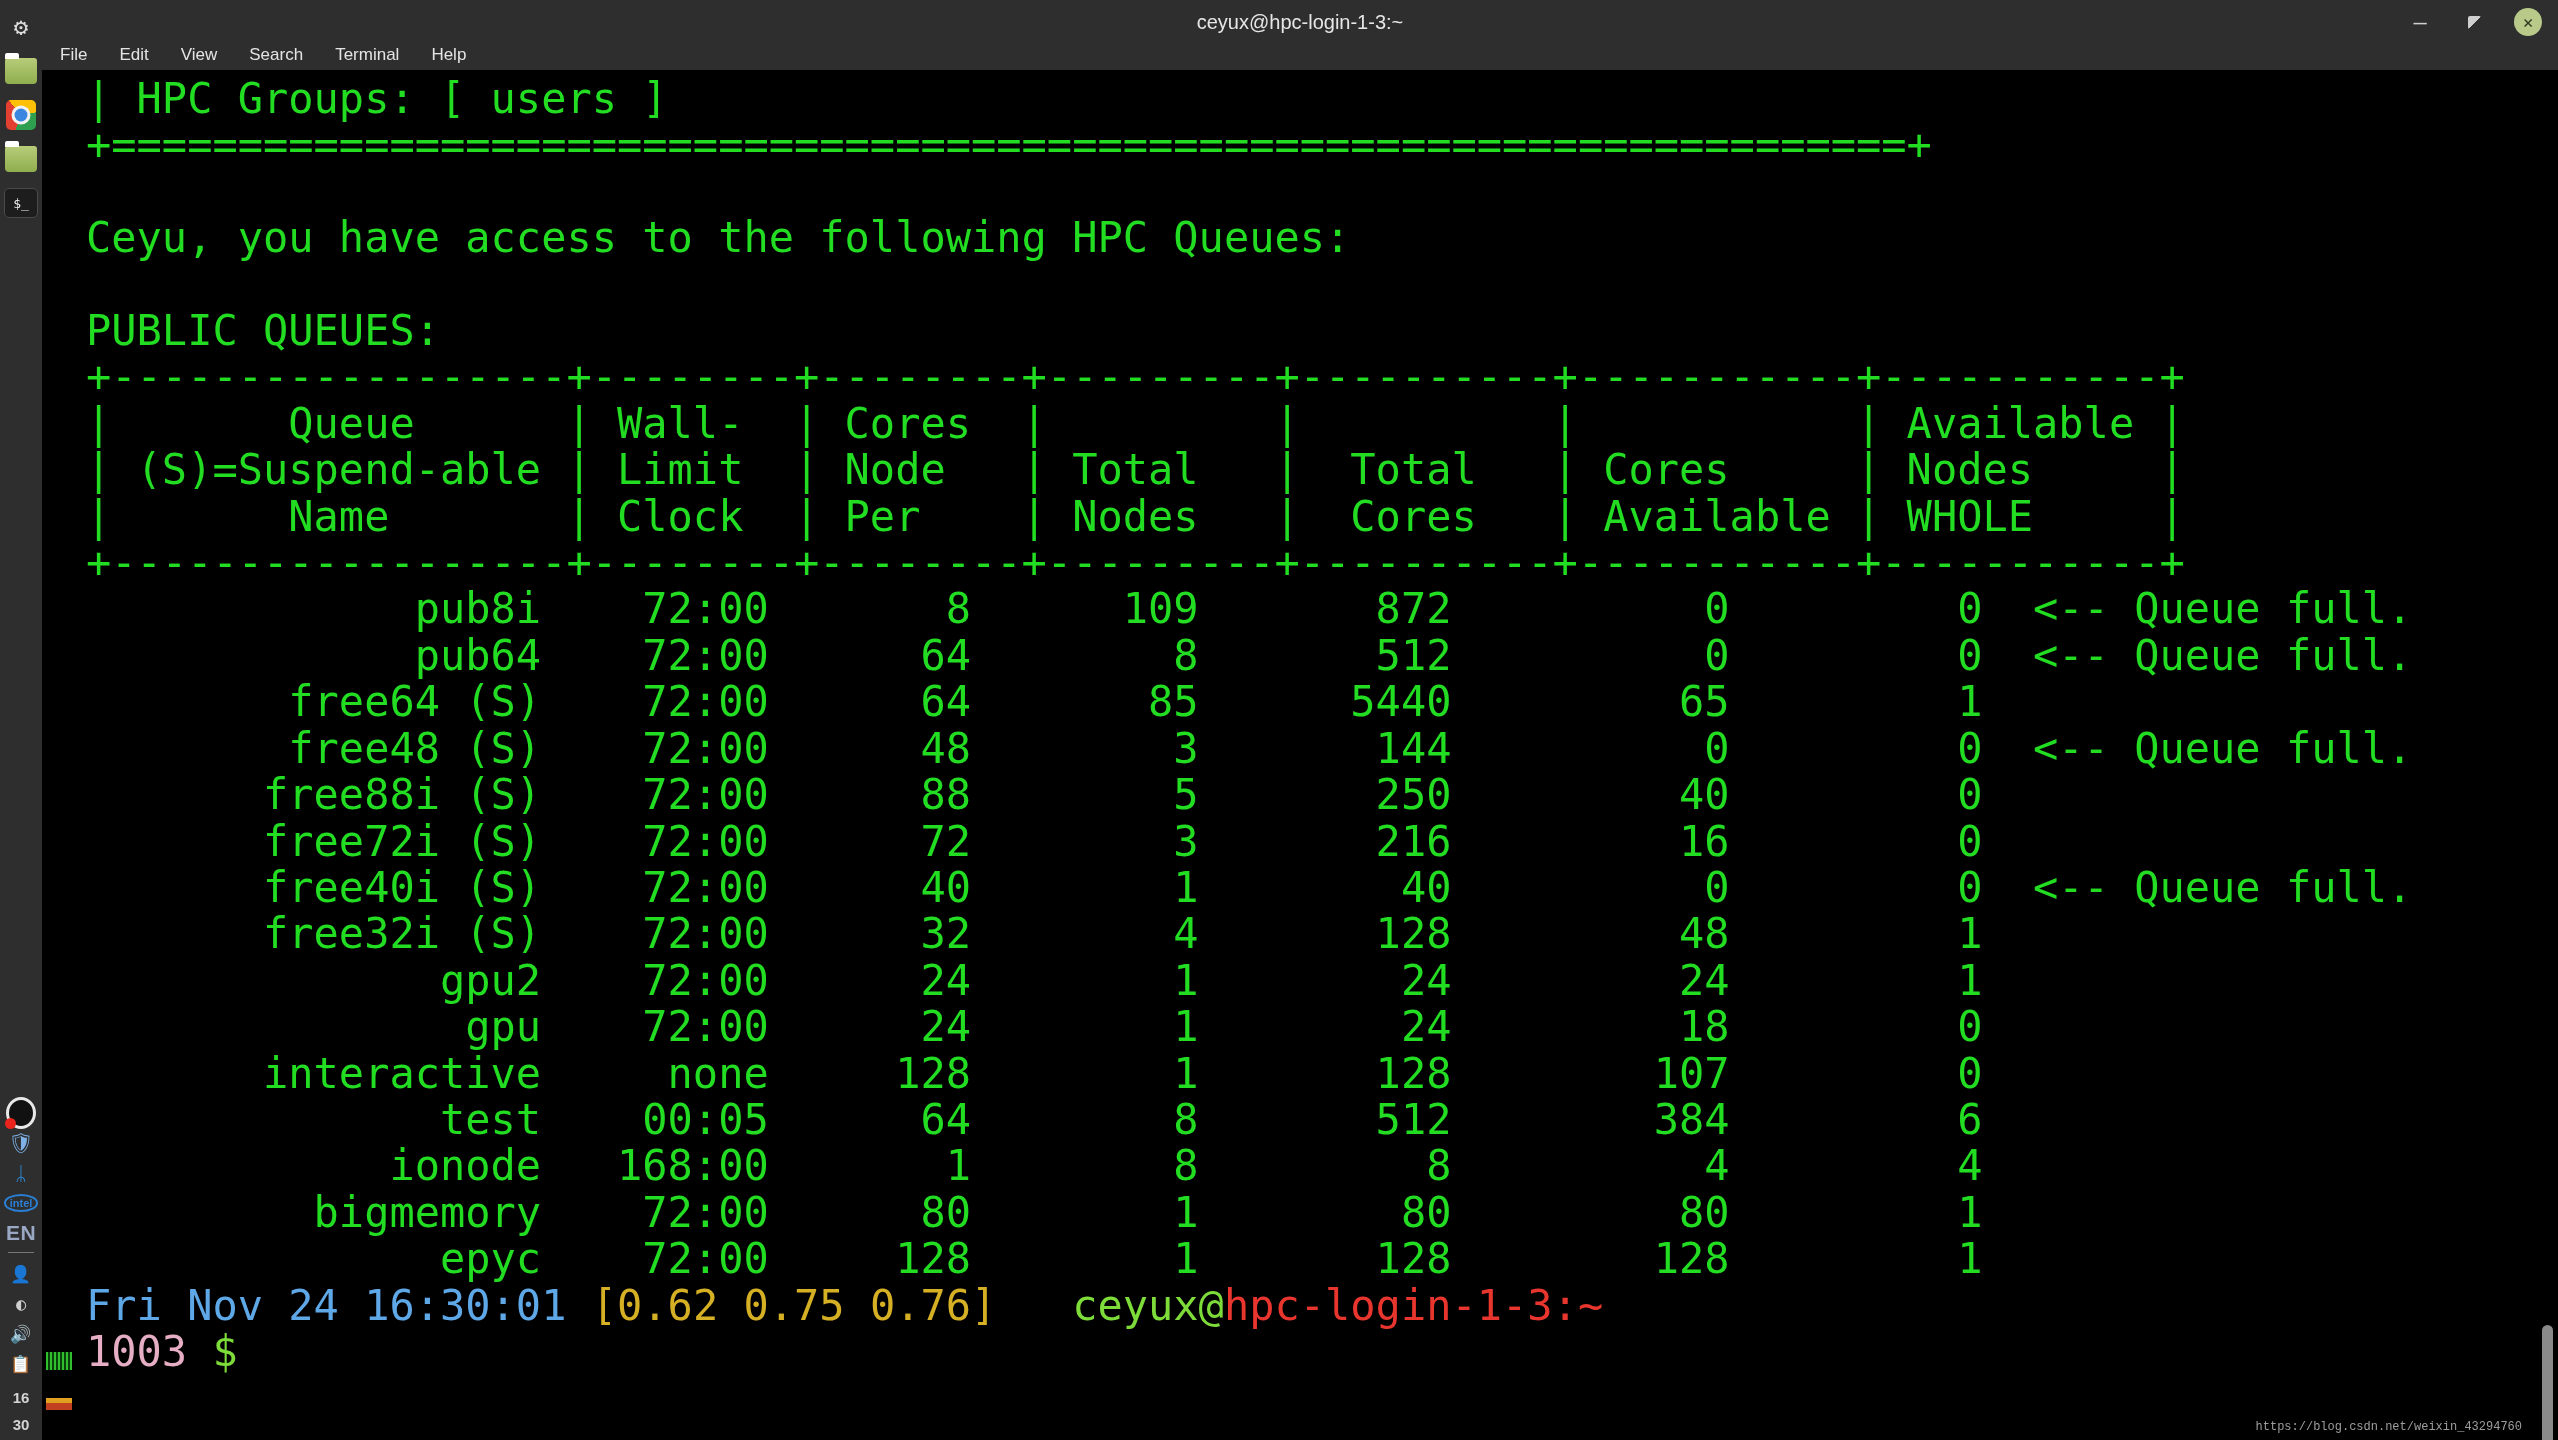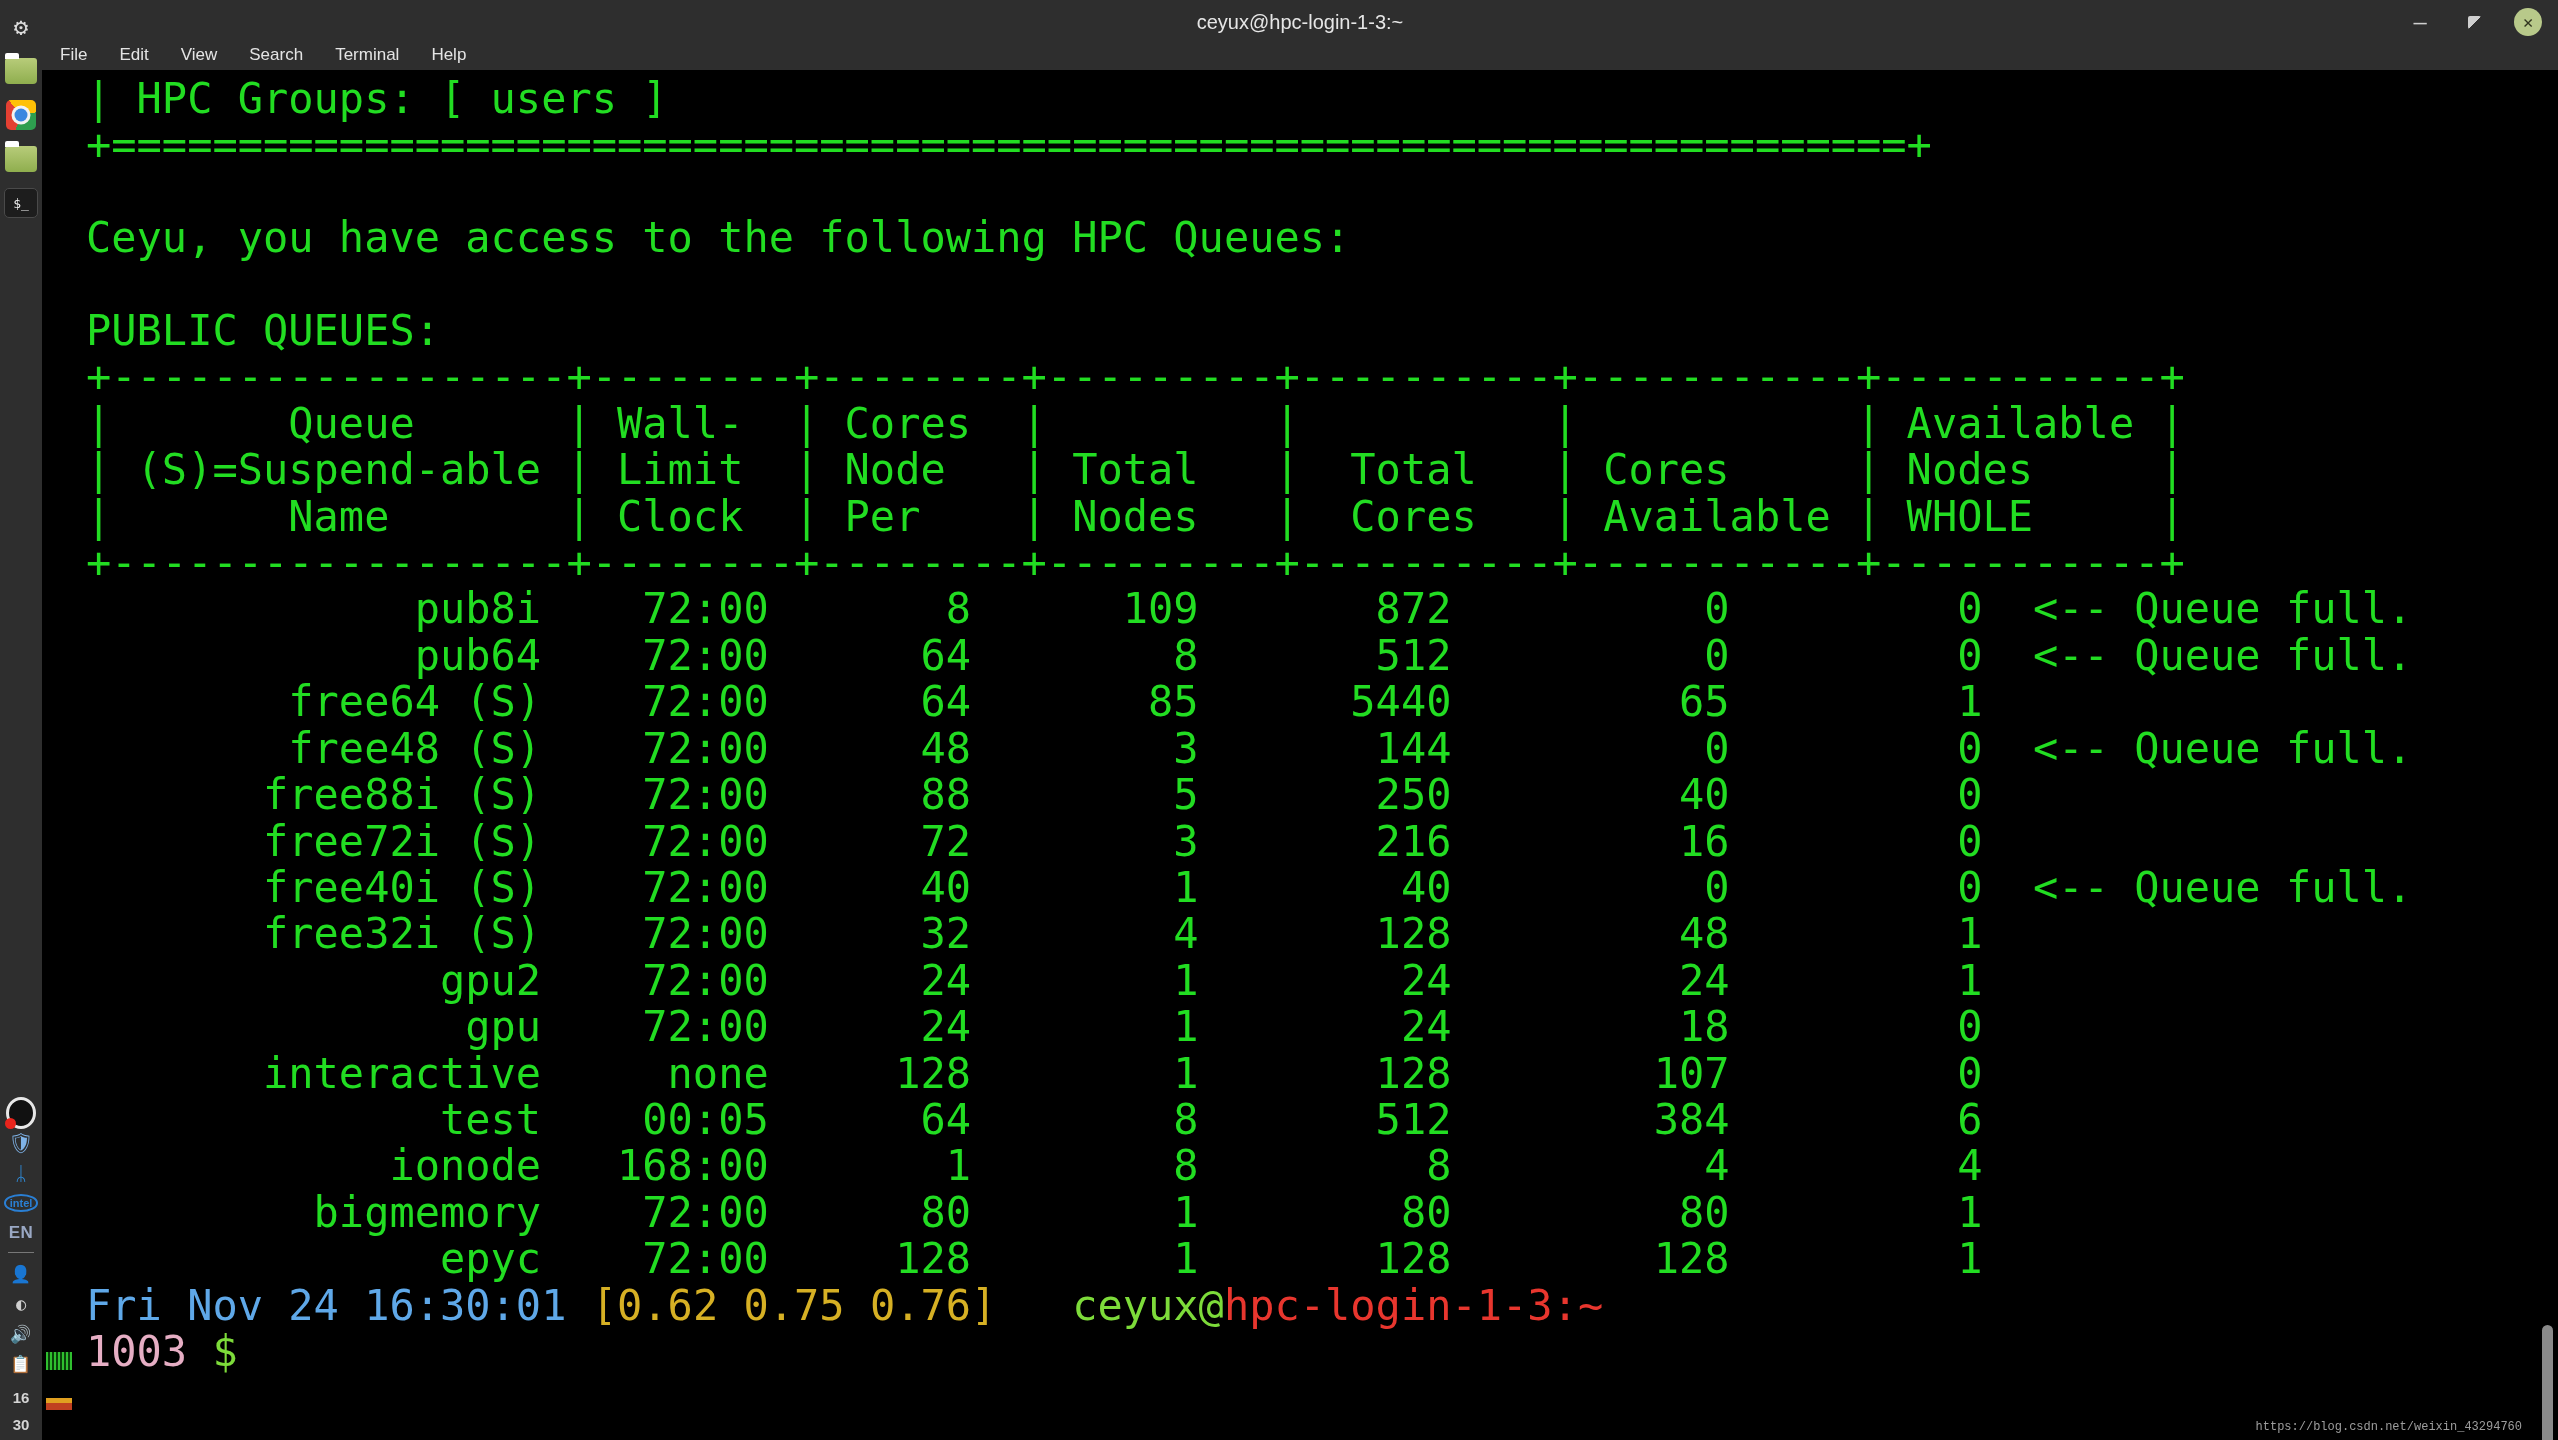--- a/index.html
+++ b/index.html
@@ -84,21 +84,21 @@
     width:11px;height:11px;border-radius:50%;background:#e8241c;
   }
   .ic-shield { color:#7fb3e8; font-size:20px; }
   .ic-bt { color:#2f8fe0; font-size:19px; }
   .ic-intel {
     color:#2a7fd4; font-size:11px; font-weight:bold;
     border:2px solid #2a7fd4; border-radius:50%;
     padding:1px 4px; font-family:"Liberation Sans", sans-serif;
   }
   .ic-en {
-    color:#9aa8c4; font-size:17px; font-weight:bold;
+    color:#9aa8c4; font-size:21px; font-weight:bold;
     font-family:"Liberation Sans", sans-serif; letter-spacing:.5px;
   }
   .tray-sep { width:26px;height:1px;background:#777;margin:5px 0; }
   .tray-clock {
     color:#d5d5d5; font-size:15px; font-weight:bold; line-height:15px;
     text-align:left; font-family:"Liberation Sans", sans-serif;
     margin-top:12px;
   }
 
   

